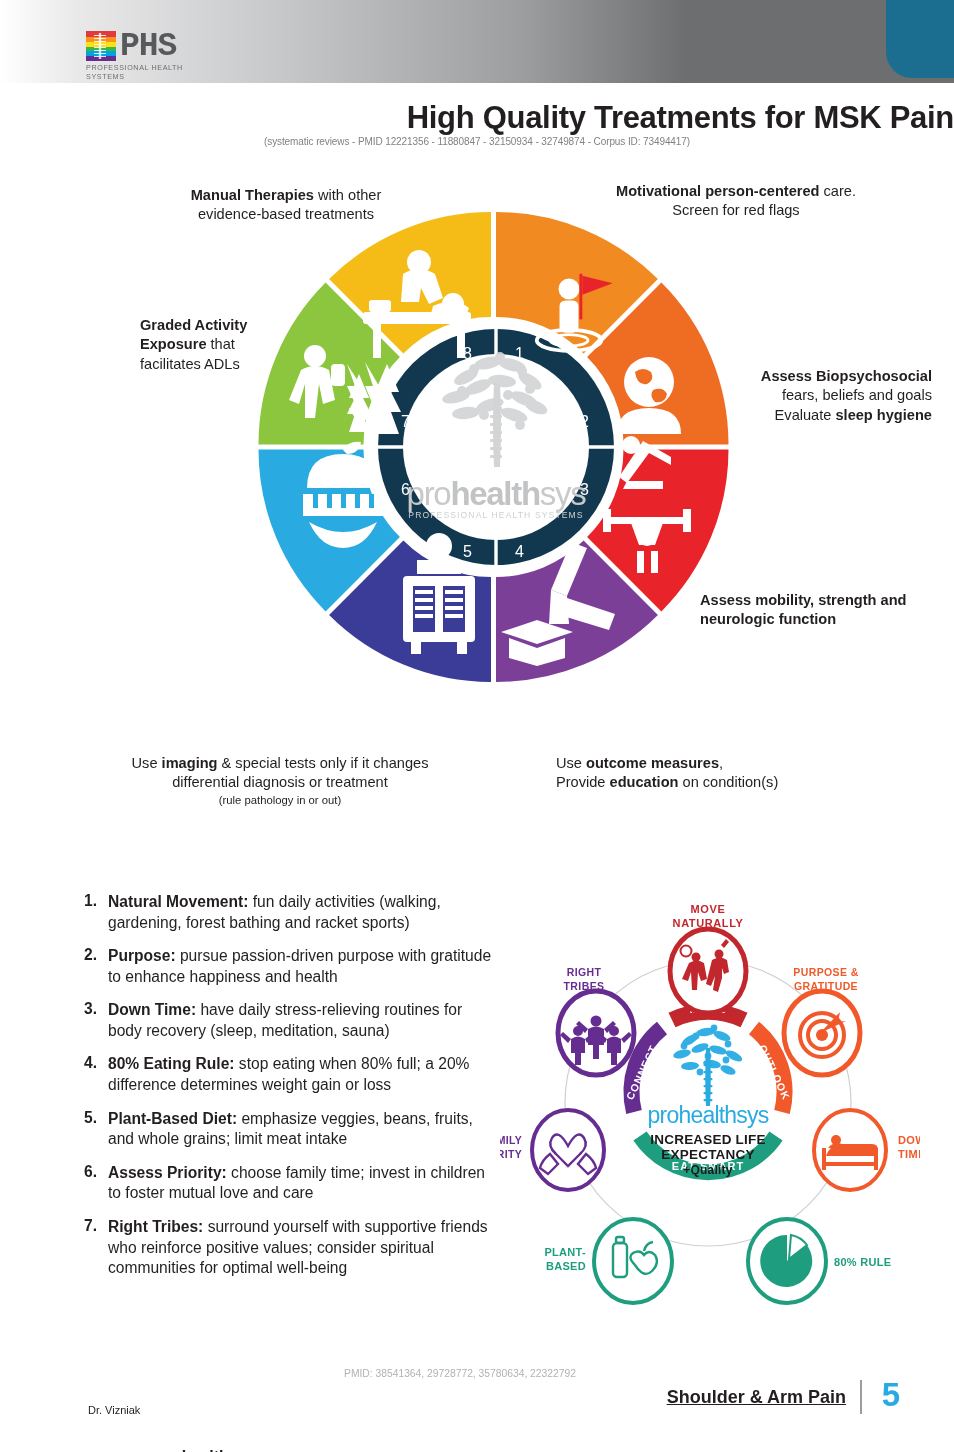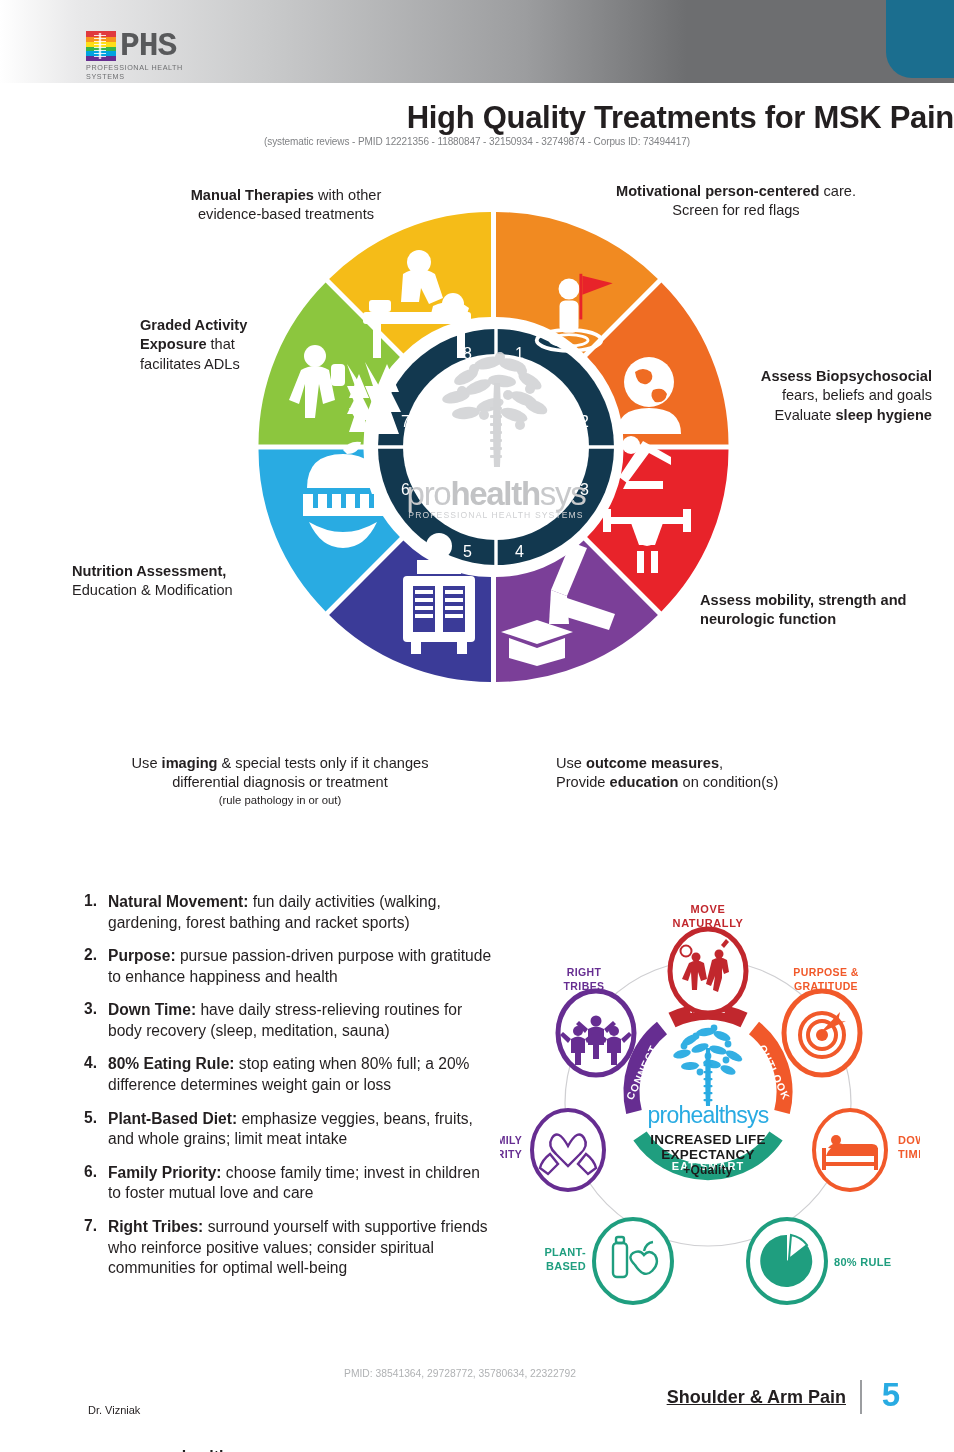--- a/index.html
+++ b/index.html
@@ -333,24 +333,20 @@
       <div class="ph-sub2">PROFESSIONAL  HEALTH   SYSTEMS</div>
     </div>
   </div>
 
   <div class="callout co-tl">
     <b>Manual Therapies</b><span> with other evidence-based treatments</span>
   </div>
   <div class="callout co-l">
     <b>Graded Activity Exposure</b><span> that facilitates ADLs</span>
   </div>
-  <div class="callout co-nut">
-    <b>Nutrition Assessment,</b><br>
-    <span>Education &amp; Modification</span>
-  </div>
   <div class="callout co-img">
     <span>Use </span><b>imaging</b><span> &amp; special tests only if it changes differential diagnosis or treatment</span>
     <div class="tiny">(rule pathology in or out)</div>
   </div>
   <div class="callout co-tr">
     <b>Motivational person-centered</b><span> care.</span><br>
     <span>Screen for red flags</span>
   </div>
   <div class="callout co-mob">Assess mobility, strength and neurologic function</div>
   <div class="callout co-bio">
@@ -379,21 +375,21 @@
     <div class="li-row">
       <div class="li-num">4.</div>
       <div class="li-txt"><b>80% Eating Rule:</b><span> stop eating when 80% full; a 20% difference determines weight gain or loss</span></div>
     </div>
     <div class="li-row">
       <div class="li-num">5.</div>
       <div class="li-txt"><b>Plant-Based Diet:</b><span> emphasize veggies, beans, fruits, and whole grains; limit meat intake</span></div>
     </div>
     <div class="li-row">
       <div class="li-num">6.</div>
-      <div class="li-txt"><b>Family Priority:</b><span> choose family time; invest in children to foster mutual love and care</span></div>
+      <div class="li-txt"><b>Assess Priority:</b><span> choose family time; invest in children to foster mutual love and care</span></div>
     </div>
     <div class="li-row">
       <div class="li-num">7.</div>
       <div class="li-txt"><b>Right Tribes:</b><span> surround yourself with supportive friends who reinforce positive values; consider spiritual communities for optimal well-being</span></div>
     </div>
   </div>
 
   <div class="life">
     <svg class="life-svg" width="420" height="450" viewBox="0 0 420 450">
 

